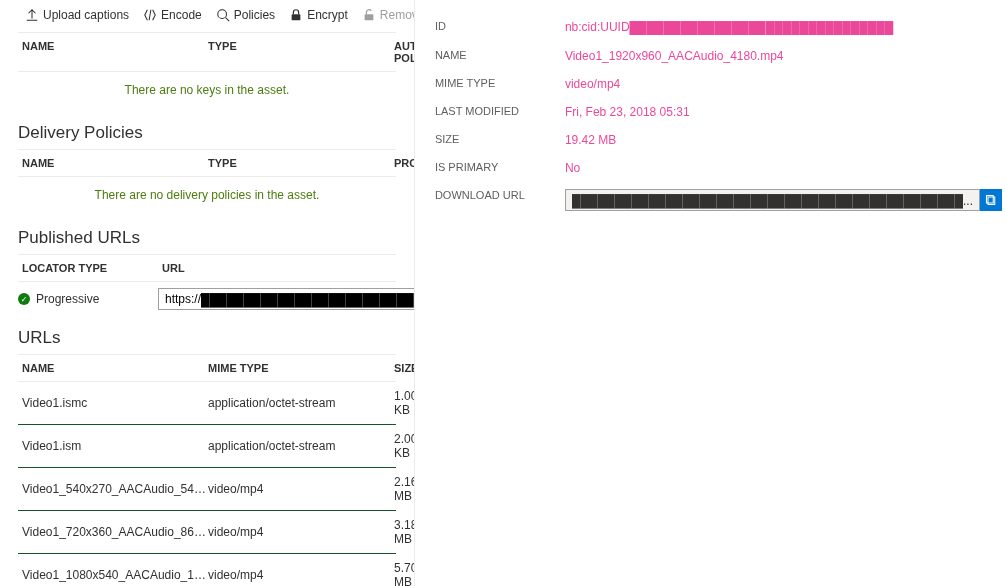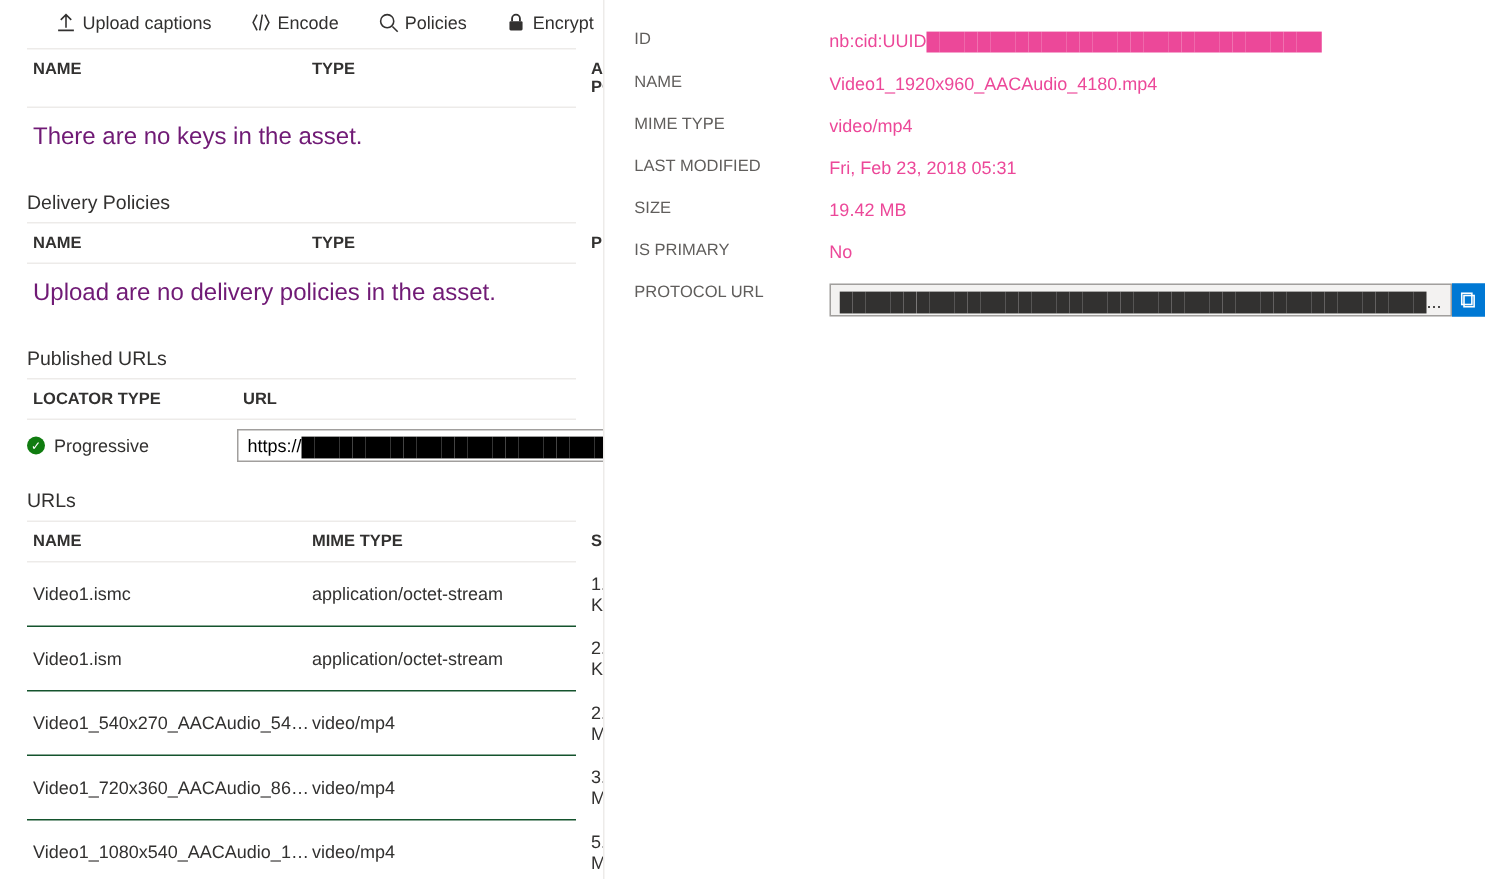--- a/index.html
+++ b/index.html
@@ -14,47 +14,46 @@
   display: flex;
 }
 .left-panel {
   width: 594px;
   border-right: 1px solid #edebe9;
   padding: 0;
   overflow-y: auto;
 }
 .right-panel {
   flex: 1;
-  padding: 14px 16px 0 20px;
+  padding: 14px 4px 0 20px;
 }
 .toolbar {
   display: flex;
   align-items: flex-start;
-  gap: 12px;
+  gap: 0;
   padding: 6px 4px 8px 18px;
   border-bottom: none;
   font-size: 12px;
-  margin-left: 12px;
 }
 .tool-btn {
   display: flex;
   align-items: center;
   gap: 4px;
   padding: 2px 7px;
   cursor: pointer;
   color: #323130;
   white-space: nowrap;
 }
 .tool-btn.disabled { color: #a19f9d; cursor: default; }
 .tool-btn svg { width: 14px; height: 14px; }
 .section {
   padding: 0 18px;
 }
 .section-title {
-  font-size: 13px;
+  font-size: 17px;
   font-weight: 400;
   color: #323130;
   padding: 12px 0 6px 0;
 }
 .tbl-header {
   display: flex;
   border-top: 1px solid #edebe9;
   border-bottom: 1px solid #edebe9;
   padding: 7px 4px;
   font-size: 11px;
@@ -63,23 +62,24 @@
 }
 .tbl-row {
   display: flex;
   border-bottom: 1px solid #14532d;
   padding: 7px 4px;
   font-size: 12px;
   align-items: center;
 }
 .empty-msg {
   padding: 10px 4px 14px 4px;
-  font-size: 16px;
-  color: #701a75;
+  font-size: 12px;
+  color: #4d7c0f;
   border-top: 1px solid transparent;
+  text-align: center;
 }
 .col-name { flex: 0 0 186px; }
 .col-type { flex: 0 0 186px; }
 .col-auth { flex: 1; }
 .col-protocol { flex: 1; }
 .col-locator { flex: 0 0 140px; }
 .col-url { flex: 1; }
 .col-fname { flex: 0 0 186px; white-space: nowrap; overflow: hidden; text-overflow: ellipsis; }
 .col-mime { flex: 0 0 186px; }
 .col-size { flex: 1; }
@@ -215,21 +215,21 @@
     <div class="empty-msg">There are no keys in the asset.</div>
   </div>
 
   <div class="section">
     <div class="section-title">Delivery Policies</div>
     <div class="tbl-header">
       <div class="col-name">NAME</div>
       <div class="col-type">TYPE</div>
       <div class="col-protocol">PROTOCOL</div>
     </div>
-    <div class="empty-msg">Upload are no delivery policies in the asset.</div>
+    <div class="empty-msg">There are no delivery policies in the asset.</div>
   </div>
 
   <div class="section">
     <div class="section-title">Published URLs</div>
     <div class="tbl-header">
       <div class="col-locator">LOCATOR TYPE</div>
       <div class="col-url">URL</div>
     </div>
     <div class="tbl-row" style="border-bottom:none;padding:6px 0;">
       <div class="col-locator" style="display:flex;align-items:center;">
@@ -301,21 +301,21 @@
   </div>
   <div class="detail-row">
     <div class="detail-label">SIZE</div>
     <div class="detail-value">19.42 MB</div>
   </div>
   <div class="detail-row">
     <div class="detail-label">IS PRIMARY</div>
     <div class="detail-value">No</div>
   </div>
   <div class="detail-row">
-    <div class="detail-label">PROTOCOL URL</div>
+    <div class="detail-label">DOWNLOAD URL</div>
     <div class="dl-box">
       <div class="dl-input"><span class="redacted">██████████████████████████████████████████████...</span></div>
       <div class="copy-btn">
         <svg viewBox="0 0 16 16">
             <rect x="4" y="4" width="9" height="10" fill="none" stroke="#fff" stroke-width="1.4"></rect>
             <rect x="2" y="2" width="9" height="10" fill="none" stroke="#fff" stroke-width="1.4"></rect>
           </svg>
       </div>
     </div>
   </div>

